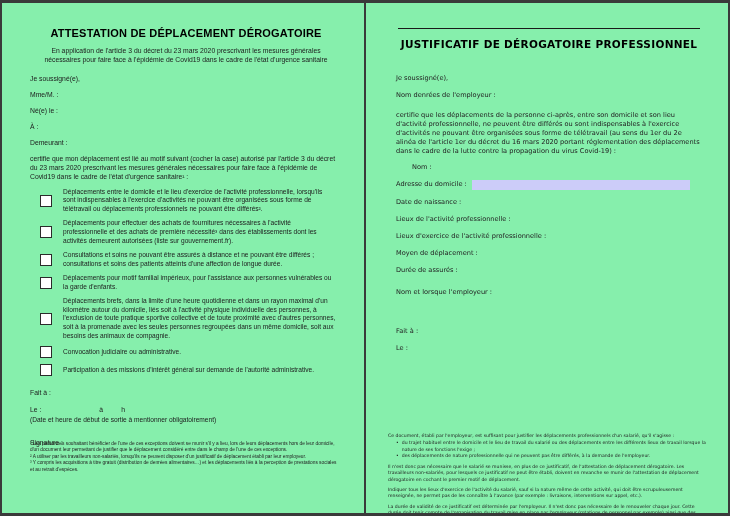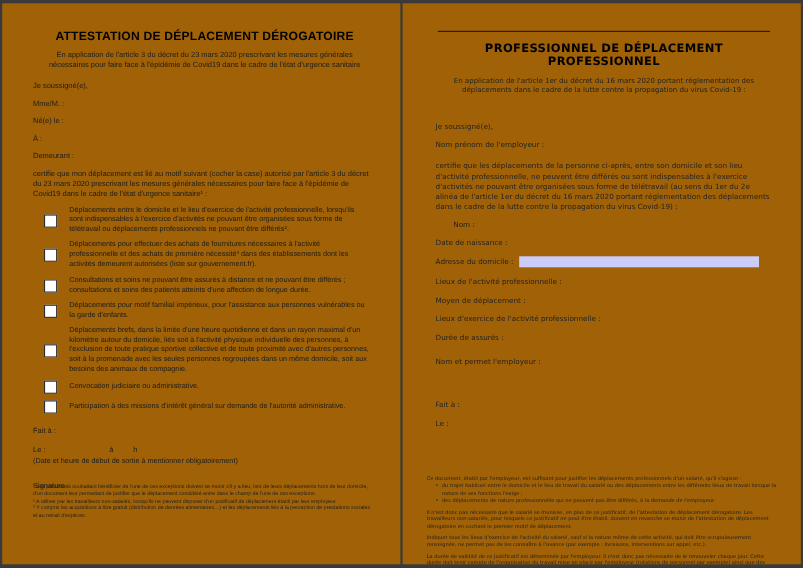--- a/index.html
+++ b/index.html
@@ -1,19 +1,19 @@
 <!DOCTYPE html>
 <html><head>
 <meta charset="utf-8">
 <style>
   * { margin:0; padding:0; box-sizing:border-box; }
   html,body { width:730px; height:516px; }
   body { background:#3a3a3a; font-family:"Liberation Sans", sans-serif; color:#1c1c1c; }
   .sheet { display:flex; width:730px; height:516px; padding:3px 2px; gap:2px; background:#3a3a3a; }
-  .page { width:362px; height:510px; background:#a16207; overflow:hidden; position:relative; }
+  .page { width:362px; height:510px; background:#86efac; overflow:hidden; position:relative; }
 
   
   .page-left { padding:24px 22px 0 28px; }
   .page-left h1 { font-size:11px; font-weight:800; text-align:center; letter-spacing:.2px; color:#000; }
   .page-left .subtitle { font-size:6.8px; line-height:1.35; text-align:center; margin:7px 14px 0 14px; }
   .page-left .line { font-size:6.8px; margin-top:7.2px; line-height:1.3; }
   .page-left .certify { font-size:6.8px; line-height:1.3; margin-top:7px; padding-right:4px; }
   .motif { display:flex; align-items:center; margin-top:6px; }
   .checkbox { flex:0 0 auto; width:12px; height:12px; border:1.2px solid #2b2b2b; background:#fff; margin-left:10px; margin-right:11px; }
   .motif-text { font-size:6.6px; line-height:1.3; padding-right:6px; }
@@ -100,40 +100,39 @@
 
     <div class="footnotes">
       <p>¹ Les personnes souhaitant bénéficier de l'une de ces exceptions doivent se munir s'il y a lieu, lors de leurs déplacements hors de leur domicile, d'un document leur permettant de justifier que le déplacement considéré entre dans le champ de l'une de ces exceptions.</p>
       <p>² A utiliser par les travailleurs non-salariés, lorsqu'ils ne peuvent disposer d'un justificatif de déplacement établi par leur employeur.</p>
       <p>³ Y compris les acquisitions à titre gratuit (distribution de denrées alimentaires…) et les déplacements liés à la perception de prestations sociales et au retrait d'espèces.</p>
     </div>
   </div>
 
   <div class="page page-right">
     <div class="toprule"></div>
-    <h1>PROFESSIONNEL DE DÉPLACEMENT PROFESSIONNEL</h1>
-    <p class="subtitle">En application de l'article 1er du décret du 16 mars 2020 portant réglementation des déplacements dans le cadre de la lutte contre la propagation du virus Covid-19 :</p>
+    <h1>JUSTIFICATIF DE DÉROGATOIRE PROFESSIONNEL</h1>
 
     <p class="line intro">Je soussigné(e),</p>
-    <p class="line">Nom prénom de l'employeur :</p>
+    <p class="line">Nom denrées de l'employeur :</p>
 
     <p class="certify">certifie que les déplacements de la personne ci-après, entre son domicile et son lieu d'activité professionnelle, ne peuvent être différés ou sont indispensables à l'exercice d'activités ne pouvant être organisées sous forme de télétravail (au sens du 1er du 2e alinéa de l'article 1er du décret du 16 mars 2020 portant réglementation des déplacements dans le cadre de la lutte contre la propagation du virus Covid-19) :</p>
 
     <p class="line plist">Nom :</p>
-    <p class="line">Date de naissance :</p>
     <p class="line addr-row">
       <span>Adresse du domicile :</span>
       <span class="addr-field"></span>
     </p>
+    <p class="line">Date de naissance :</p>
     <p class="line">Lieux de l'activité professionnelle :</p>
+    <p class="line">Lieux d'exercice de l'activité professionnelle :</p>
     <p class="line">Moyen de déplacement :</p>
-    <p class="line">Lieux d'exercice de l'activité professionnelle :</p>
     <p class="line">Durée de assurés :</p>
 
-    <p class="line stamp">Nom et permet l'employeur :</p>
+    <p class="line stamp">Nom et lorsque l'employeur :</p>
 
     <p class="line r-faita">Fait à :</p>
     <p class="line r-le">Le :</p>
 
     <div class="notes">
       <p>Ce document, établi par l'employeur, est suffisant pour justifier les déplacements professionnels d'un salarié, qu'il s'agisse :</p>
       <ul>
         <li>du trajet habituel entre le domicile et le lieu de travail du salarié ou des déplacements entre les différents lieux de travail lorsque la nature de ses fonctions l'exige ;</li>
         <li>des déplacements de nature professionnelle qui ne peuvent pas être différés, à la demande de l'employeur.</li>
       </ul>

